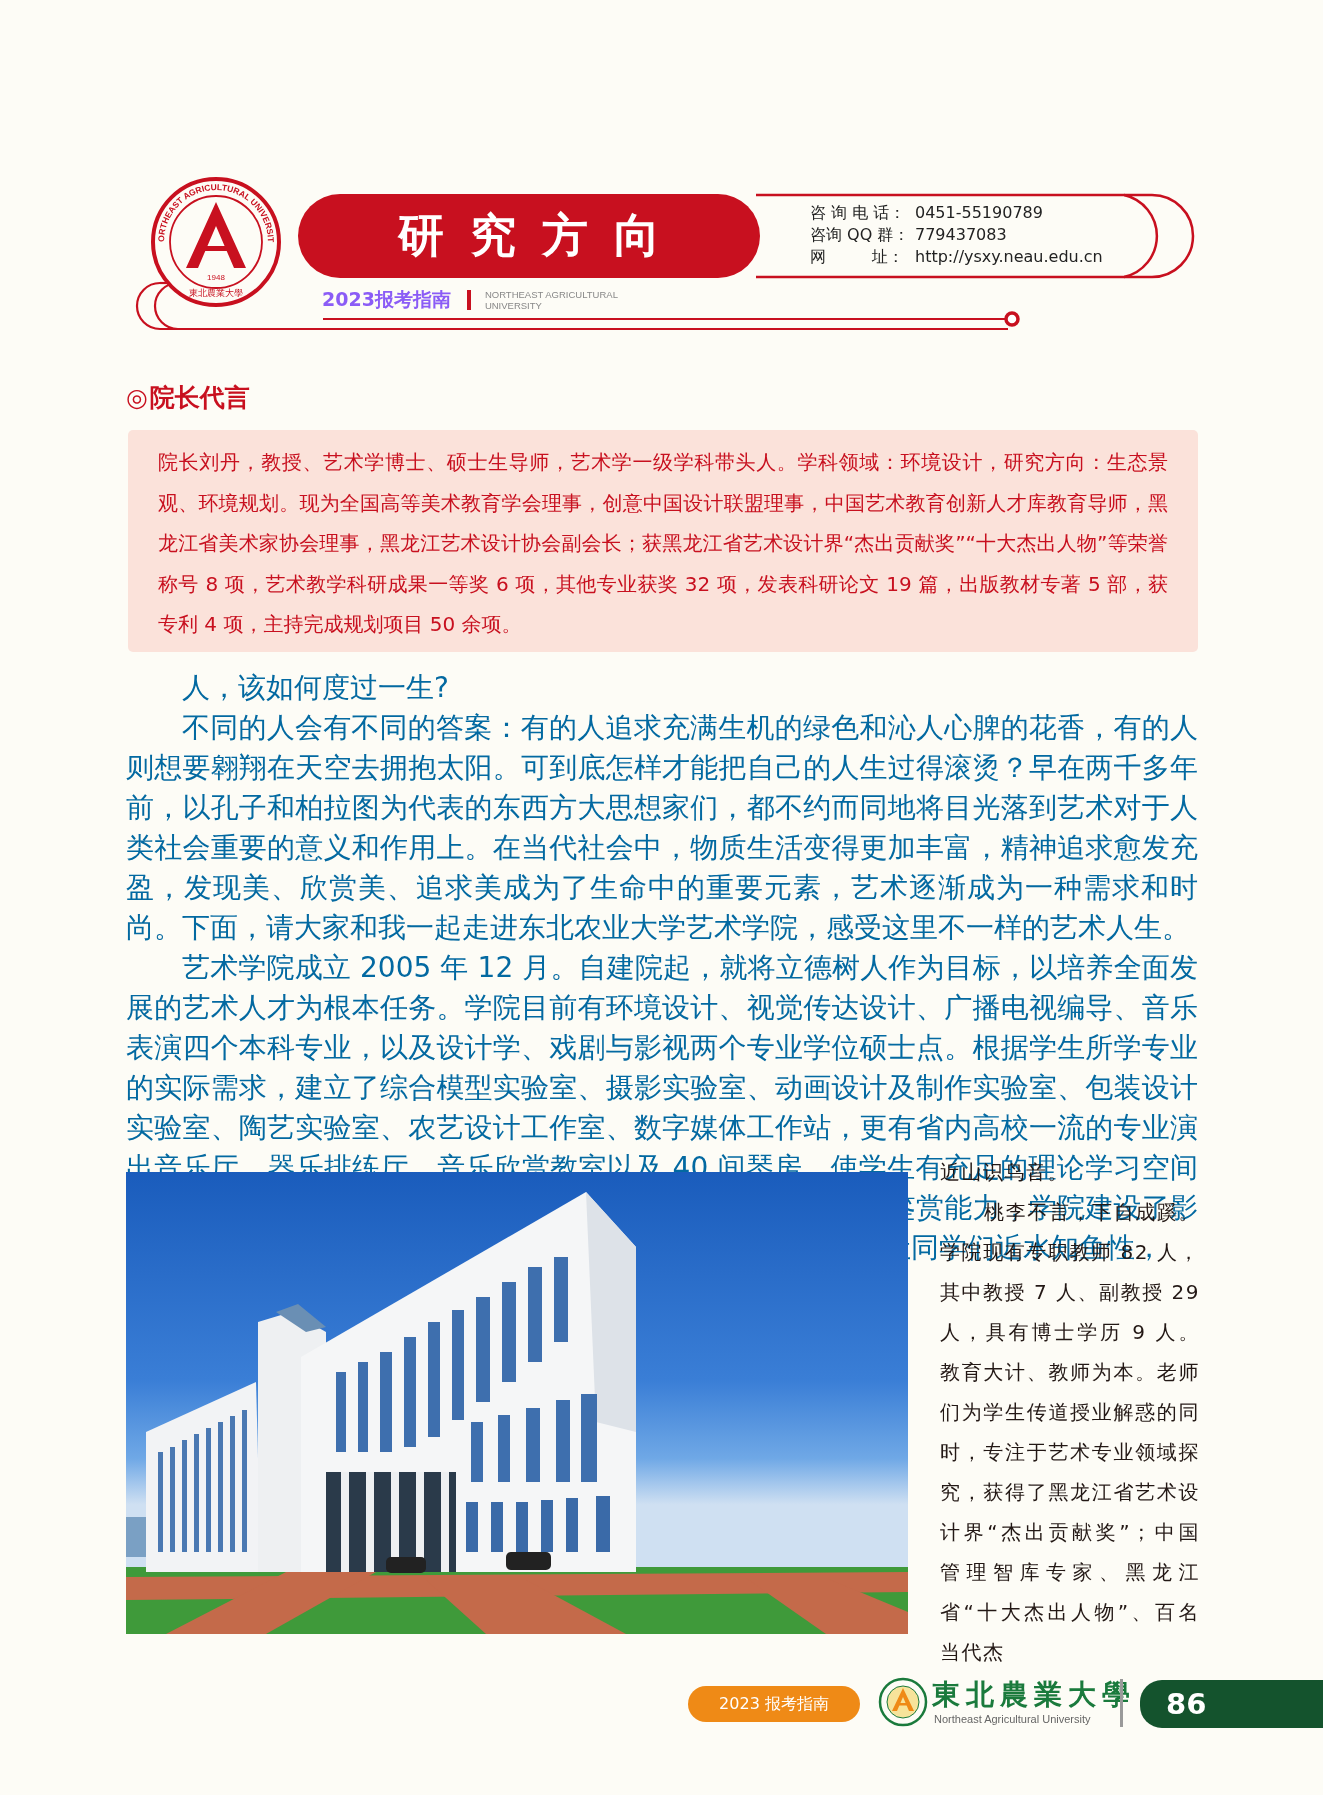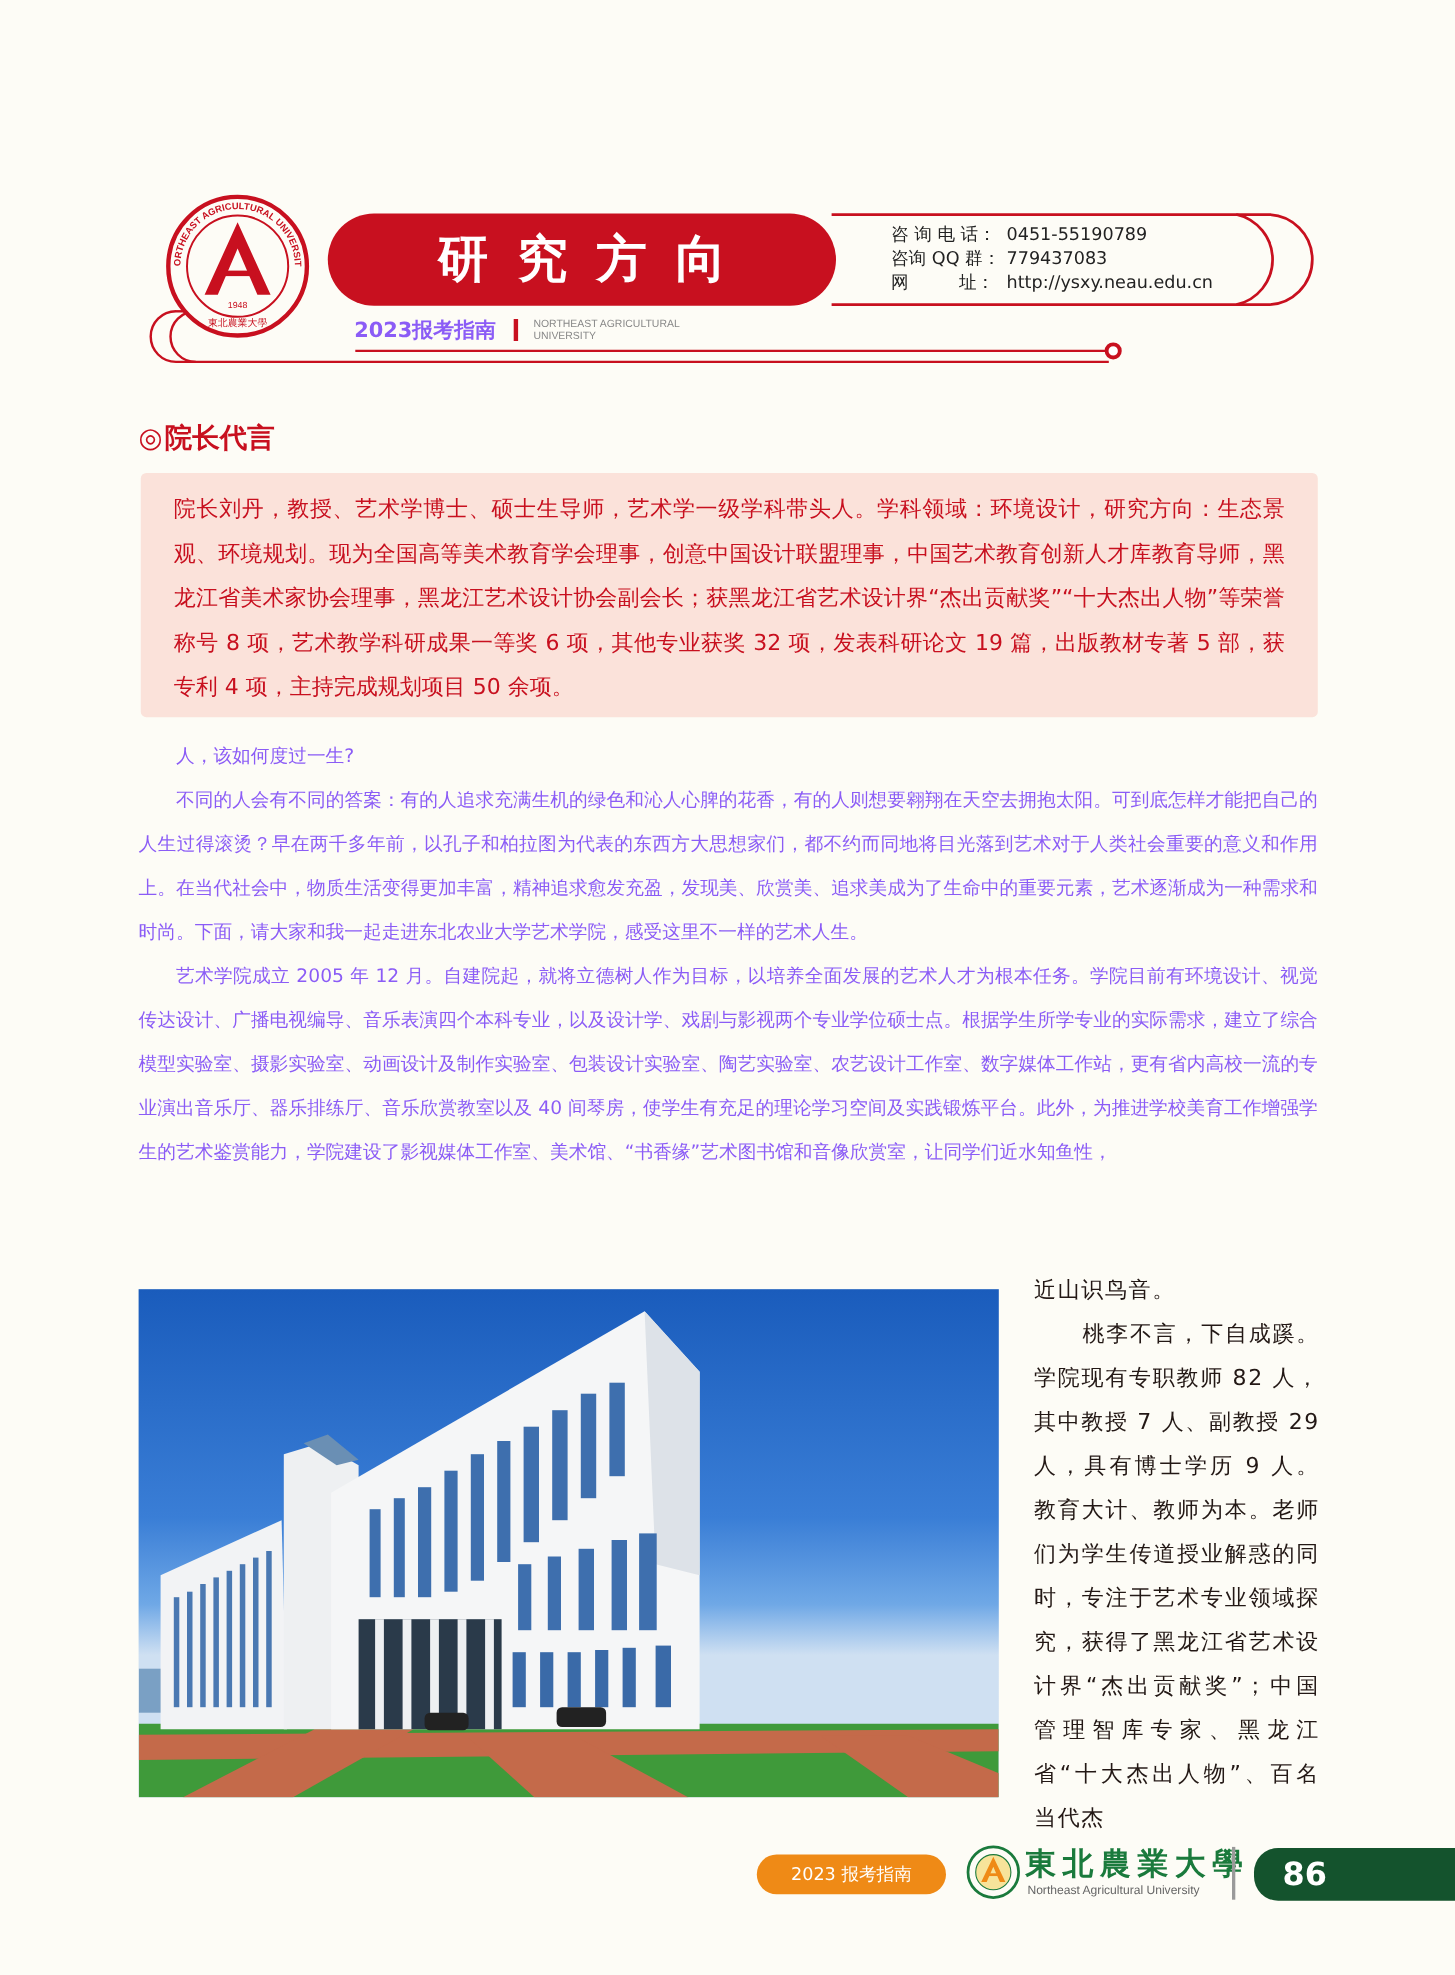--- a/index.html
+++ b/index.html
@@ -41,21 +41,21 @@
     background: #fbe2da; border-radius: 5px; padding: 12px 30px 0 30px;
   }
   .bio-box p {
     color: #c8101f; font-size: 20px; line-height: 40.5px; text-align: justify;
     font-family: "DejaVu Sans", sans-serif;
   }
 
   
   .body-text {
     position: absolute; left: 126px; top: 668px; width: 1072px;
-    font-size: 17px; line-height: 40px; color: #8b5cf6; text-align: justify;
+    font-size: 28px; line-height: 40px; color: #0369a1; text-align: justify;
   }
   .body-text p { text-indent: 2em; }
 
   .photo {
     position: absolute; left: 126px; top: 1172px; width: 782px; height: 462px; overflow: hidden;
     background: linear-gradient(180deg, #1a5cbc 0%, #3a7ed6 45%, #6fa8e6 62%, #cfe0f2 72%);
   }
   .side-text {
     position: absolute; left: 940px; top: 1152px; width: 260px;
     font-size: 20px; line-height: 40px; color: #231815; text-align: justify;

